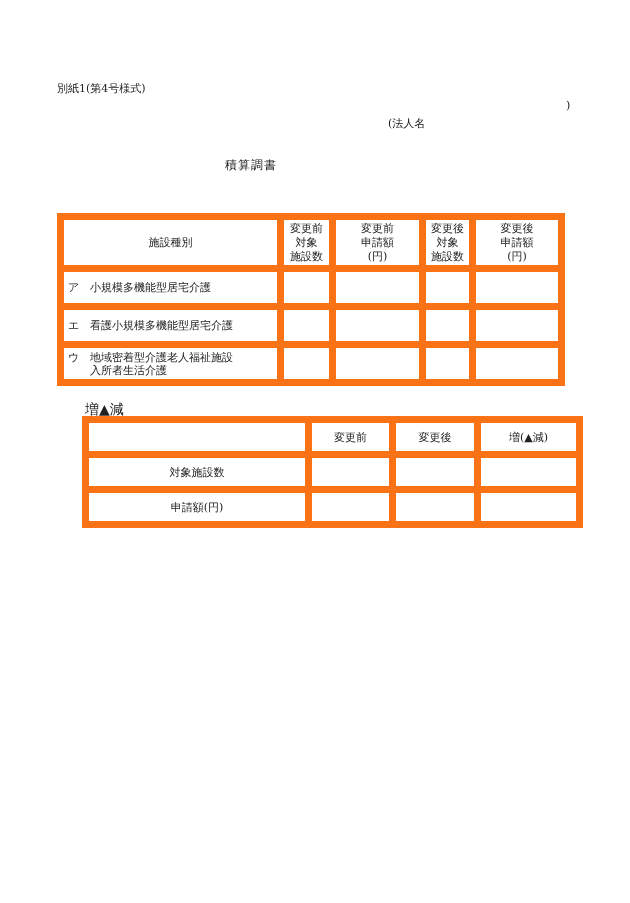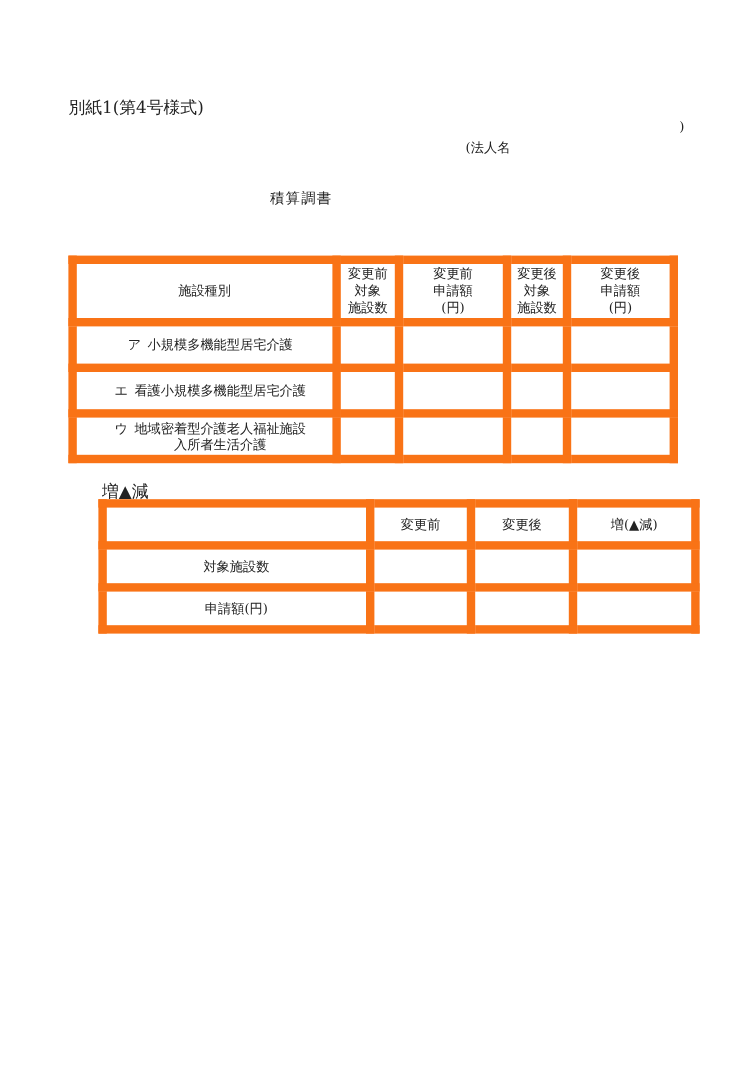--- a/index.html
+++ b/index.html
@@ -1,28 +1,28 @@
 <!DOCTYPE html>
 <html><head>
 <meta charset="utf-8">
 <style>
   html, body { margin:0; padding:0; }
   body { width:630px; height:903px; background:#ffffff; position:relative; overflow:hidden;
          font-family:"DejaVu Serif", "Liberation Serif", serif; color:#222; font-size:11px; }
   .abs { position:absolute; }
-  .form-label { left:57px; top:81px; font-size:14px; }
+  .form-label { left:57px; top:81px; font-size:11px; }
   .corp { left:388px; top:116px; font-size:11px; }
   .corp-close { left:566px; top:99px; font-size:11px; }
   .title { left:0; width:502px; top:157px; text-align:center; font-size:12px; letter-spacing:1px; }
   table { border-collapse:collapse; position:absolute; table-layout:fixed; }
   td, th { border:7px solid #f97316; padding:0; font-weight:normal; font-size:11px; }
   .t1 { left:57px; top:213px; width:501px; }
   .t1 th { height:45px; text-align:center; line-height:14px; vertical-align:middle; }
   .t1 td { height:31px; }
-  .t1 td.name { padding-left:4px; vertical-align:middle; line-height:13px;text-align:center; }
+  .t1 td.name { padding-left:4px; vertical-align:middle; line-height:13px; }
   .kana { display:inline-block; width:22px; vertical-align:top; }
   .nm { display:inline-block; vertical-align:top; }
   .sub { left:85px; top:401px; font-size:14px; }
   .t2 { left:82px; top:416px; width:494px; }
   .t2 td, .t2 th { height:28px; text-align:center; vertical-align:middle; }
 </style>
 </head>
 <body>
 
 <div class="abs form-label">別紙1(第4号様式)</div>

